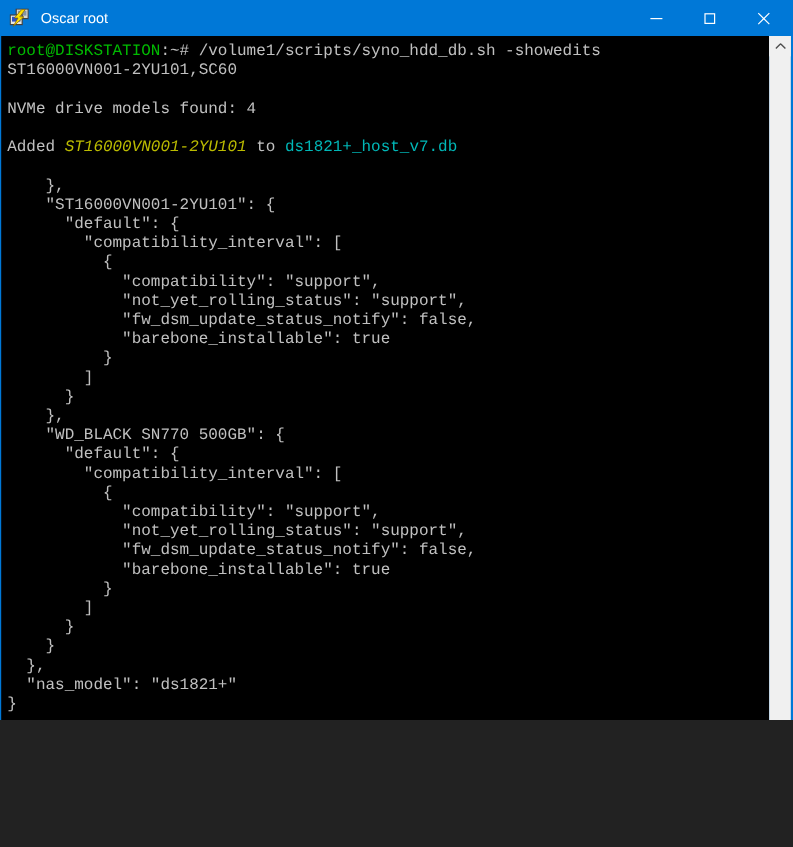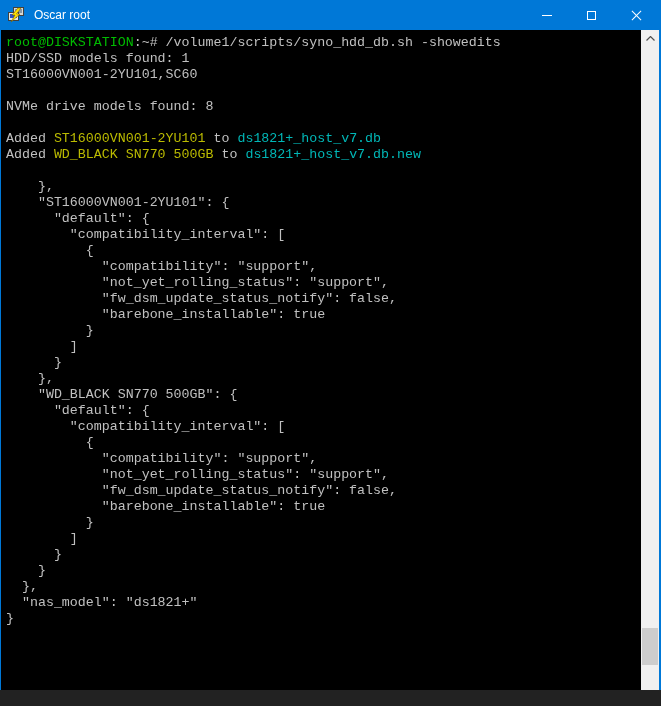--- a/index.html
+++ b/index.html
@@ -1,17 +1,17 @@
 <!DOCTYPE html>
 <html style="--accent: #0078d7; --term-bg: #000000; --term-fg: #c0c0c0; --term-green: #00bb00; --term-yellow: #bbbb00; --term-cyan: #00b7b7; --scroll-track: #f0f0f0; --scroll-thumb: #cdcdcd; --scroll-arrow: #505050;"><head>
 <meta charset="utf-8">
 <style>
   html,body{margin:0;padding:0;background:#222;}
   .window{
-    width:661px;height:690px;position:relative;box-sizing:border-box;
+    width:661px;height:600px;position:relative;box-sizing:border-box;
     font-family:"Liberation Sans",sans-serif;
     background:var(--accent);
     overflow:hidden;
   }
   .titlebar{
     height:30px;background:var(--accent);
     display:flex;align-items:center;position:relative;
   }
   .app-icon{width:16px;height:16px;margin-left:8px;flex:0 0 auto;}
   .title-text{
@@ -41,21 +41,21 @@
   }
   .terminal{
     flex:1 1 auto;background:var(--term-bg);
     padding:5px 4px 0 5px;overflow:hidden;
     font-family:"Liberation Mono","DejaVu Sans Mono",monospace;
     font-size:13.3px;line-height:16px;
   }
   .term-line{height:16px;white-space:pre;}
   .c-fg{color:var(--term-fg);}
   .c-green{color:var(--term-green);}
-  .c-yellow{color:var(--term-yellow);}
+  .c-yellow{color:var(--term-yellow);font-style:italic;}
   .c-cyan{color:var(--term-cyan);}
 
   .scrollbar{
     flex:0 0 18px;width:18px;background:var(--scroll-track);
     position:relative;
   }
   .scroll-arrow{
     position:absolute;left:0;width:18px;height:17px;
     display:flex;align-items:center;justify-content:center;
     background:var(--scroll-track);
@@ -90,27 +90,25 @@
       </button>
       <button class="cap-btn" aria-label="close">
         <span class="glyph-close"></span>
       </button>
     </div>
   </div>
 
   <div class="window-body">
     <div class="terminal">
         <div class="term-line"><span class="c-green">root@DISKSTATION</span><span class="c-fg">:~# /volume1/scripts/syno_hdd_db.sh -showedits</span></div>
-        <div class="term-line"><span class="c-fg">HDD/SSD models found: 1</span></div>
         <div class="term-line"><span class="c-fg">ST16000VN001-2YU101,SC60</span></div>
         <div class="term-line"></div>
-        <div class="term-line"><span class="c-fg">NVMe drive models found: 8</span></div>
+        <div class="term-line"><span class="c-fg">NVMe drive models found: 4</span></div>
         <div class="term-line"></div>
         <div class="term-line"><span class="c-fg">Added </span><span class="c-yellow">ST16000VN001-2YU101</span><span class="c-fg"> to </span><span class="c-cyan">ds1821+_host_v7.db</span></div>
-        <div class="term-line"><span class="c-fg">Added </span><span class="c-yellow">WD_BLACK SN770 500GB</span><span class="c-fg"> to </span><span class="c-cyan">ds1821+_host_v7.db.new</span></div>
         <div class="term-line"></div>
         <div class="term-line"><span class="c-fg">    },</span></div>
         <div class="term-line"><span class="c-fg">    "ST16000VN001-2YU101": {</span></div>
         <div class="term-line"><span class="c-fg">      "default": {</span></div>
         <div class="term-line"><span class="c-fg">        "compatibility_interval": [</span></div>
         <div class="term-line"><span class="c-fg">          {</span></div>
         <div class="term-line"><span class="c-fg">            "compatibility": "support",</span></div>
         <div class="term-line"><span class="c-fg">            "not_yet_rolling_status": "support",</span></div>
         <div class="term-line"><span class="c-fg">            "fw_dsm_update_status_notify": false,</span></div>
         <div class="term-line"><span class="c-fg">            "barebone_installable": true</span></div>

